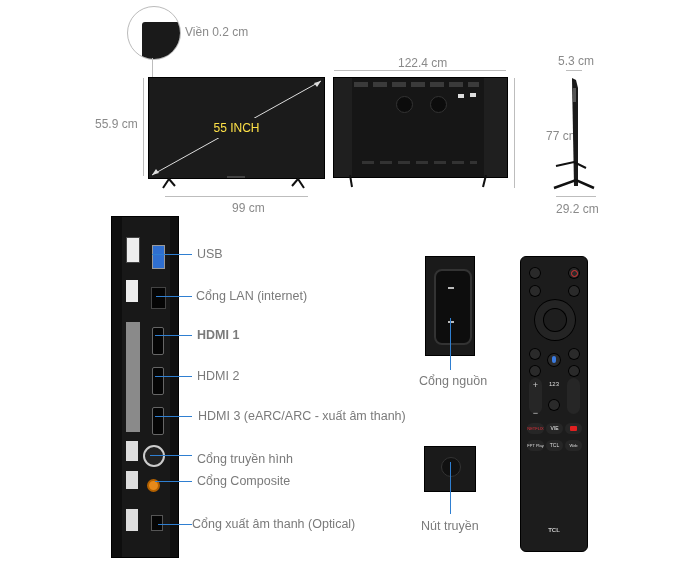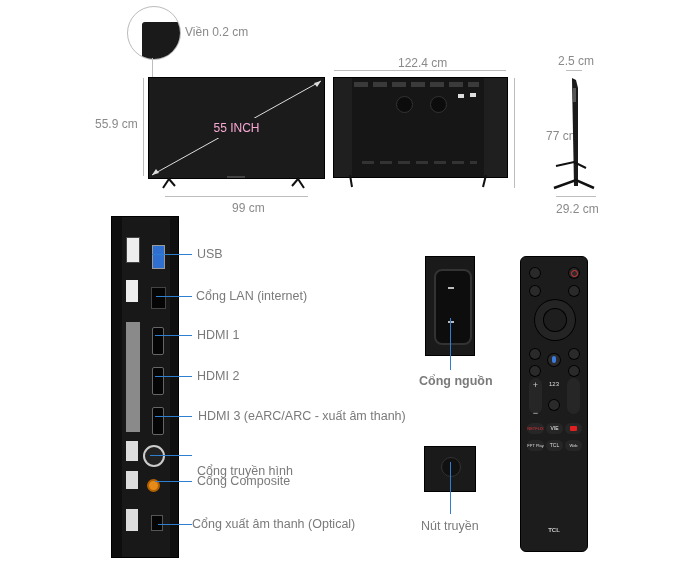--- a/index.html
+++ b/index.html
@@ -24,21 +24,21 @@
 <div class="abs vline arrowline" style="left:152px;top:58px;height:20px;"></div>
 <div class="abs lbl" style="left:185px;top:25px;font-size:12px;color:#8a8a8a;">Viền 0.2 cm</div>
 
 <div class="abs tv" style="left:148px;top:77px;width:175px;height:100px;border:1px solid #000;">
   <svg width="175" height="100" style="position:absolute;left:0;top:0">
     <line x1="3" y1="97" x2="172" y2="3" stroke="#ddd" stroke-width="1"></line>
     <polygon points="172,3 165,5 168,9" fill="#ddd"></polygon>
     <polygon points="3,97 10,95 7,91" fill="#ddd"></polygon>
     <rect x="55" y="40" width="65" height="20" fill="#1b1b1b"></rect>
   </svg>
-  <div class="abs" style="left:0;top:43px;width:175px;text-align:center;color:#f9a8d4;font-size:12px;">55 INCH</div>
+  <div class="abs" style="left:0;top:43px;width:175px;text-align:center;color:#fde047;font-size:12px;">55 INCH</div>
   <div class="abs" style="left:78px;top:98px;width:18px;height:2px;background:#444;"></div>
 </div>
 
 <svg class="abs" style="left:160px;top:176px" width="160" height="14">
   <path d="M3 12 L9 3 L15 10" stroke="#111" stroke-width="2" fill="none"></path>
   <path d="M132 10 L138 3 L144 12" stroke="#111" stroke-width="2" fill="none"></path>
 </svg>
 
 <div class="abs vline arrowline" style="left:143px;top:78px;height:98px;"></div>
 <div class="abs dim" style="left:95px;top:117px;">55.9 cm</div>
@@ -58,21 +58,21 @@
   <div style="position:absolute;left:150px;top:0;width:23px;height:99px;background:#1f1f1f;"></div>
   <div style="position:absolute;left:0;top:0;width:18px;height:99px;background:#1f1f1f;"></div>
 </div>
 <svg class="abs" style="left:340px;top:175px" width="160" height="14">
   <path d="M10 0 L12 12" stroke="#111" stroke-width="2" fill="none"></path>
   <path d="M146 0 L143 12" stroke="#111" stroke-width="2" fill="none"></path>
 </svg>
 <div class="abs vline arrowline" style="left:514px;top:78px;height:110px;"></div>
 <div class="abs dim" style="left:519px;top:129px;margin-left:27px;">77 cm</div>
 
-<div class="abs dim" style="left:558px;top:54px;">2.5 cm</div>
+<div class="abs dim" style="left:558px;top:54px;">5.3 cm</div>
 <div class="abs hline arrowline" style="left:566px;top:70px;width:16px;"></div>
 <svg class="abs" style="left:552px;top:76px" width="48" height="118">
   <path d="M20 2 L24 4 L26 12 L26 110 L22 110 L20 4 Z" fill="#1a1a1a"></path>
   <rect x="21" y="12" width="3" height="14" fill="#555"></rect>
   <path d="M4 90 L22 86 L34 92" stroke="#111" stroke-width="2" fill="none"></path>
   <path d="M2 112 L24 104 L42 112" stroke="#111" stroke-width="2.5" fill="none"></path>
 </svg>
 <div class="abs hline arrowline" style="left:556px;top:196px;width:40px;"></div>
 <div class="abs dim" style="left:556px;top:202px;">29.2 cm</div>
 
@@ -96,44 +96,44 @@
   <div style="position:absolute;left:39px;top:298px;width:10px;height:14px;background:#050505;border:1px solid #555;"></div>
 </div>
 
 <div class="abs hline blue" style="left:152px;top:254px;width:40px;"></div>
 <div class="abs lbl" style="left:197px;top:247px;">USB</div>
 
 <div class="abs hline blue" style="left:156px;top:296px;width:36px;"></div>
 <div class="abs lbl" style="left:196px;top:289px;">Cổng LAN (internet)</div>
 
 <div class="abs hline blue" style="left:155px;top:335px;width:37px;"></div>
-<div class="abs lbl" style="left:197px;top:328px;">HDMI 1</div>
+<div class="abs lbl" style="left:197px;top:328px;font-weight:bold;">HDMI 1</div>
 
 <div class="abs hline blue" style="left:155px;top:376px;width:37px;"></div>
 <div class="abs lbl" style="left:197px;top:369px;">HDMI 2</div>
 
 <div class="abs hline blue" style="left:155px;top:416px;width:37px;"></div>
 <div class="abs lbl" style="left:198px;top:409px;">HDMI 3 (eARC/ARC - xuất âm thanh)</div>
 
 <div class="abs hline blue" style="left:150px;top:455px;width:42px;"></div>
-<div class="abs lbl" style="left:197px;top:464px;">Cổng truyền hình</div>
+<div class="abs lbl" style="left:197px;top:452px;">Cổng truyền hình</div>
 
 <div class="abs hline blue" style="left:155px;top:481px;width:37px;"></div>
 <div class="abs lbl" style="left:197px;top:474px;">Cổng Composite</div>
 
 <div class="abs hline blue" style="left:158px;top:524px;width:34px;"></div>
 <div class="abs lbl" style="left:192px;top:517px;">Cổng xuất âm thanh (Optical)</div>
 
 <div class="abs" style="left:425px;top:256px;width:48px;height:98px;background:#1a1a1a;border:1px solid #000;">
   <div style="position:absolute;left:8px;top:12px;width:34px;height:72px;border-radius:8px;background:#0d0d0d;border:2px solid #333;"></div>
   <div style="position:absolute;left:22px;top:30px;width:6px;height:2px;background:#bbb;"></div>
   <div style="position:absolute;left:22px;top:64px;width:6px;height:2px;background:#bbb;"></div>
 </div>
 <div class="abs vline blue" style="left:450px;top:318px;height:52px;"></div>
-<div class="abs lbl" style="left:419px;top:374px;font-weight:bold;">Cổng nguồn</div>
+<div class="abs lbl" style="left:419px;top:374px;">Cổng nguồn</div>
 
 <div class="abs" style="left:424px;top:446px;width:50px;height:44px;background:#1a1a1a;border:1px solid #000;">
   <div style="position:absolute;left:16px;top:10px;width:18px;height:18px;border-radius:50%;background:#111;border:1px solid #333;"></div>
 </div>
 <div class="abs vline blue" style="left:450px;top:462px;height:52px;"></div>
 <div class="abs lbl" style="left:421px;top:519px;">Nút truyền</div>
 
 <div class="abs" style="left:520px;top:256px;width:66px;height:294px;background:#1c1c1c;border-radius:6px;border:1px solid #000;">
   <div class="rbtn" style="left:8px;top:10px;width:12px;height:12px;"></div>
   <div class="rbtn" style="left:47px;top:10px;width:12px;height:12px;">

